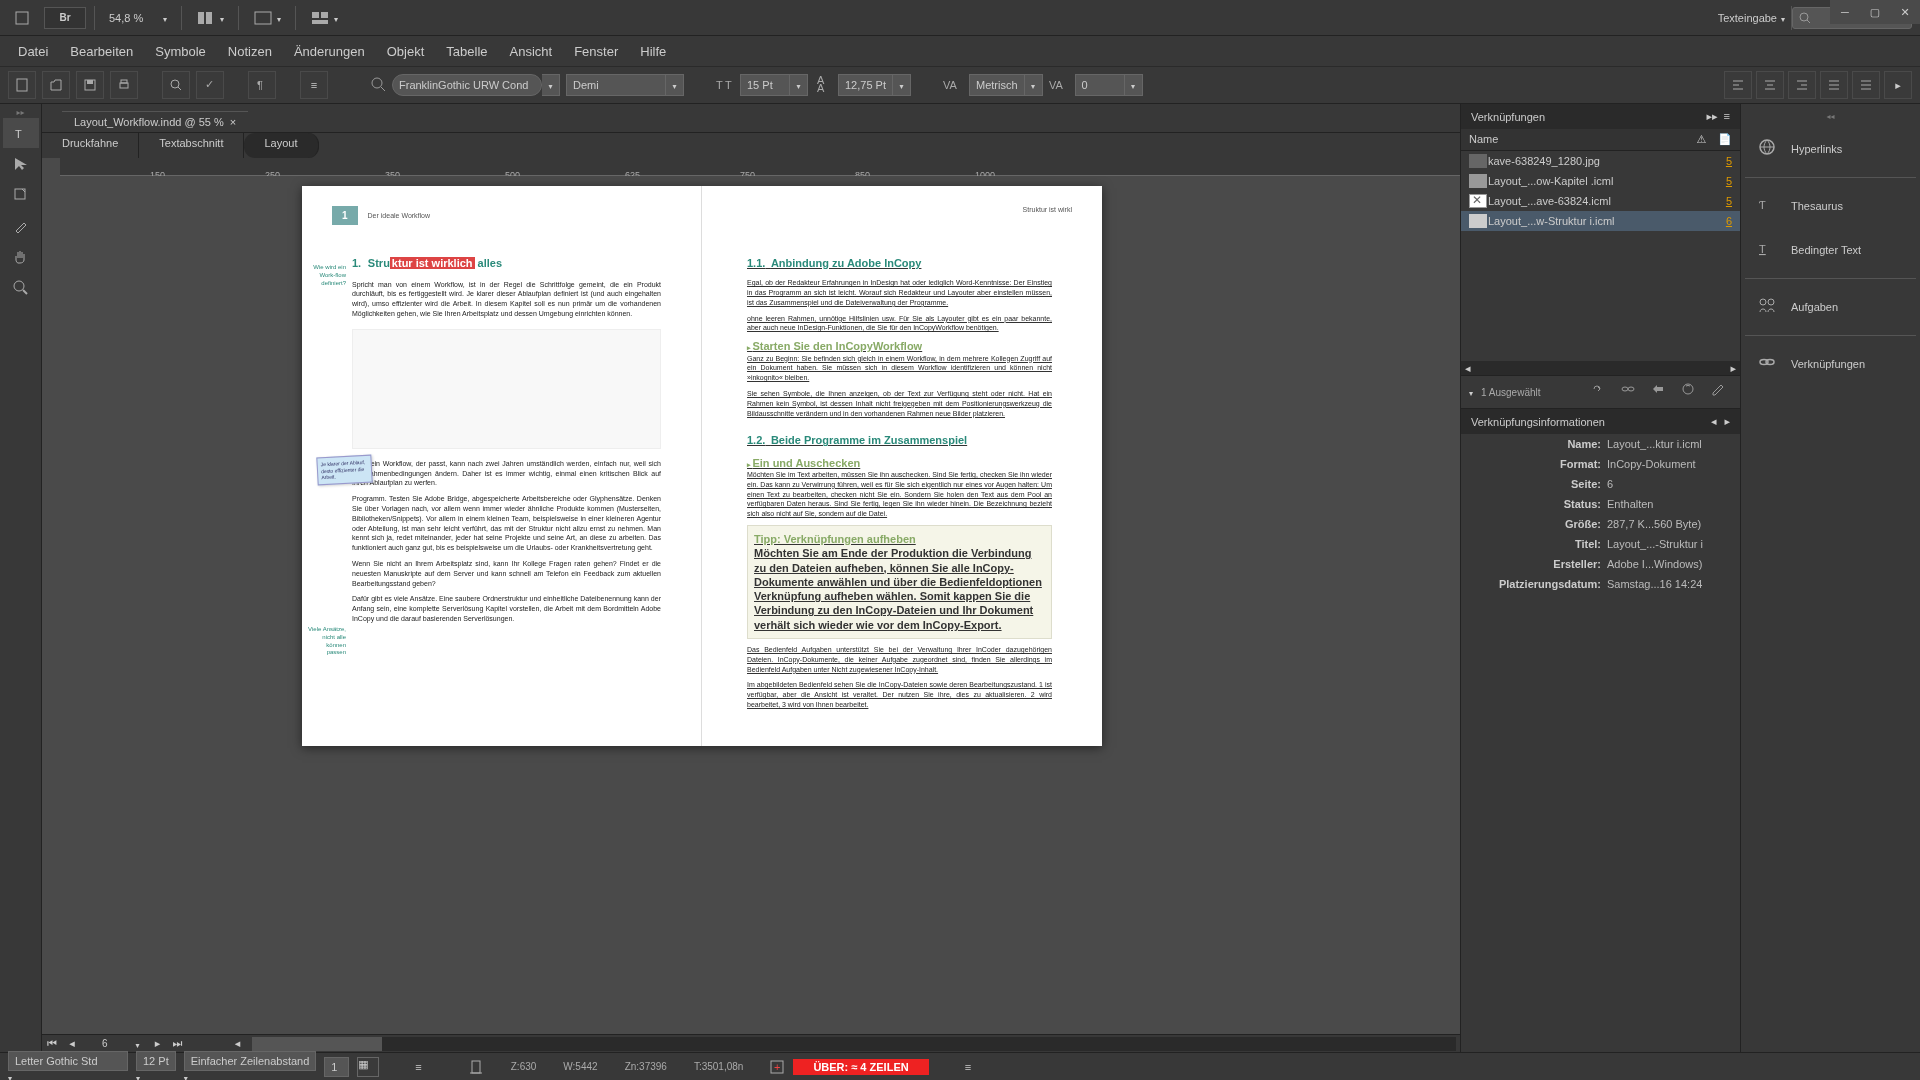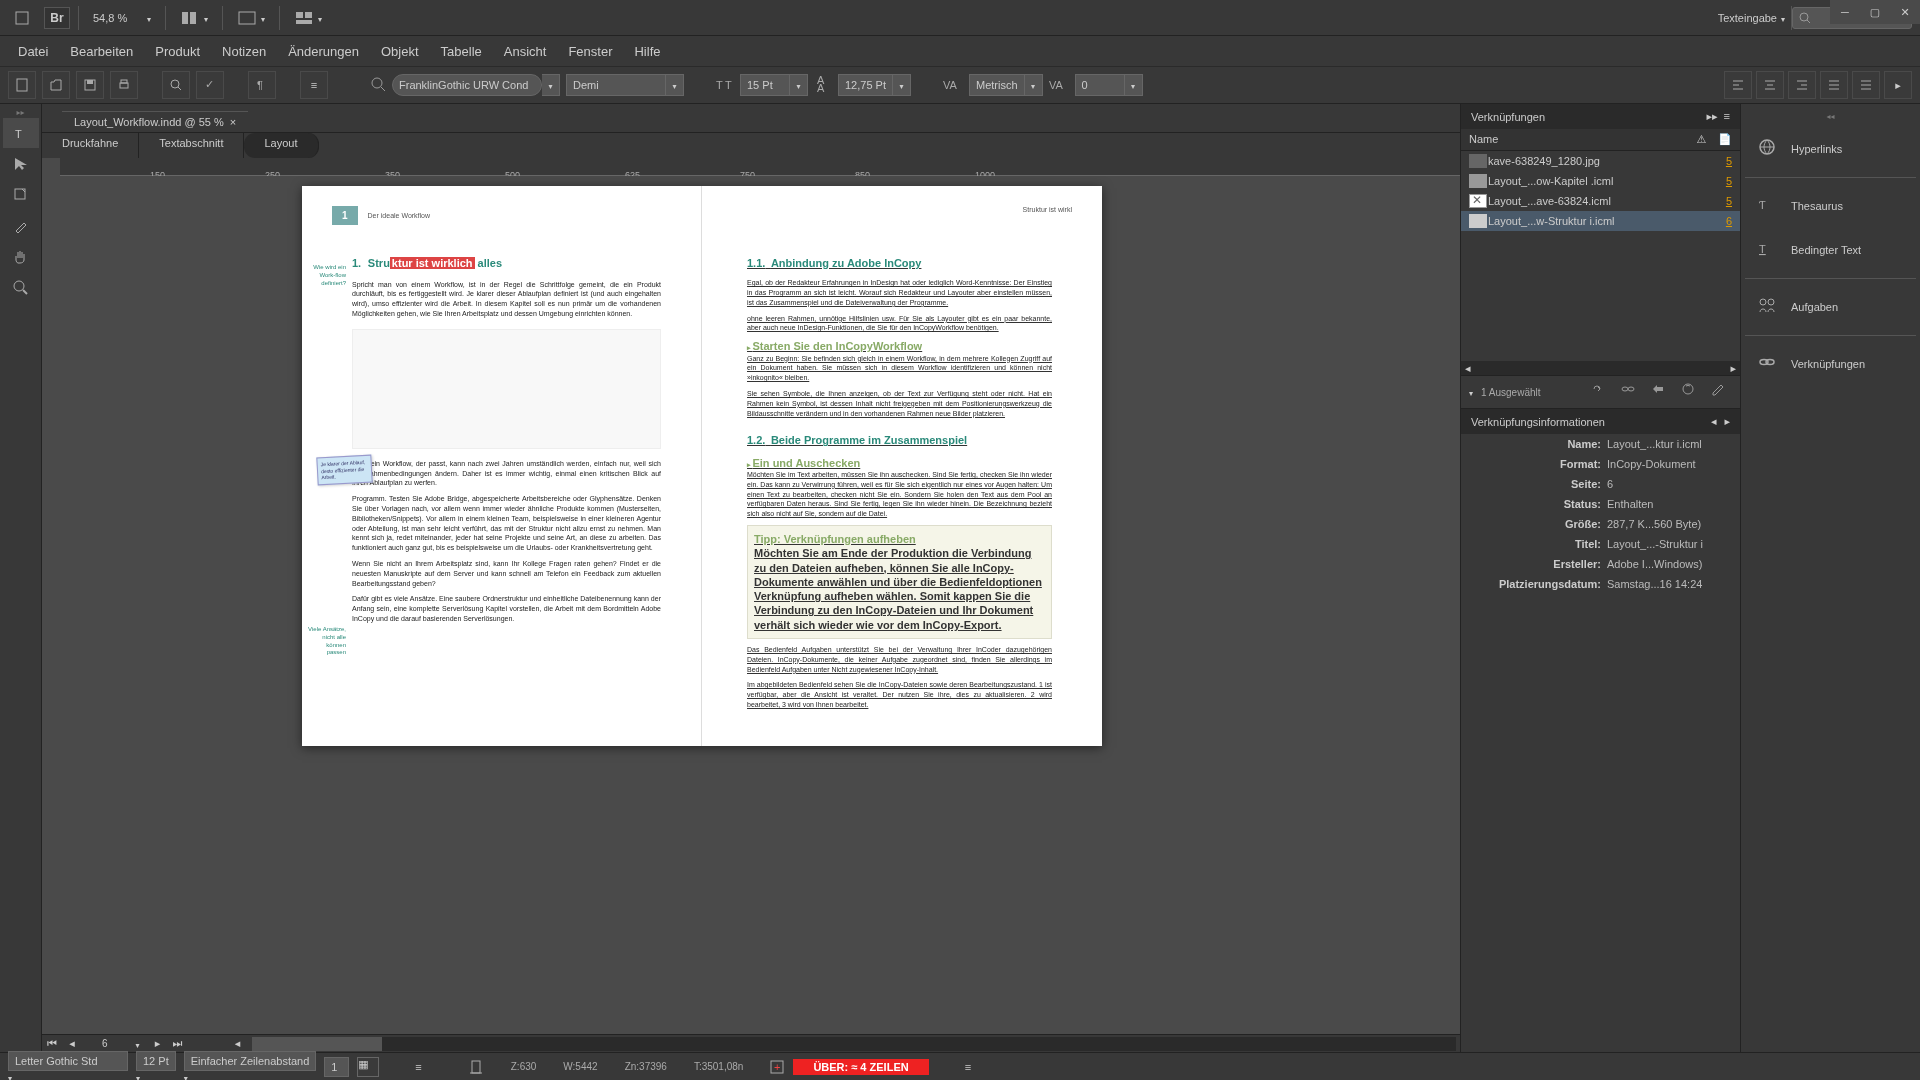--- a/index.html
+++ b/index.html
@@ -119,21 +119,21 @@
   <button>▢</button>
   <button>✕</button>
 </div>
 
 <div class="top-bar">
   <div class="icon-btn">
       <svg width="16" height="16">
         <rect x="2" y="2" width="12" height="12" fill="none" stroke="#aaa"></rect>
       </svg>
     </div>
-  <div class="icon-btn" style="background:#333;border:1px solid #555;width:26px;height:22px;font-size:12px;font-weight:bold;">Br</div>
+  <div class="icon-btn" style="background:#333;border:1px solid #555;width:42px;height:22px;font-size:10px;font-weight:bold;">Br</div>
   <div class="divider"></div>
   <div class="dropdown">
     <span class="zoom-display">54,8 %</span>
     <span class="chevron-down"></span>
   </div>
   <div class="divider"></div>
   <div class="dropdown">
     <svg width="20" height="16">
         <rect x="2" y="2" width="6" height="12" fill="#aaa"></rect>
         <rect x="10" y="2" width="6" height="12" fill="#aaa"></rect>
@@ -167,21 +167,21 @@
           <circle cx="5" cy="5" r="4" fill="none" stroke="#999"></circle>
           <line x1="8" y1="8" x2="11" y2="11" stroke="#999"></line>
         </svg>
     </div>
   </div>
 </div>
 
 <div class="menu-bar">
   <span>Datei</span>
   <span>Bearbeiten</span>
-  <span>Produkt</span>
+  <span>Symbole</span>
   <span>Notizen</span>
   <span>Änderungen</span>
   <span>Objekt</span>
   <span>Tabelle</span>
   <span>Ansicht</span>
   <span>Fenster</span>
   <span>Hilfe</span>
 </div>
 
 <div class="control-bar">

